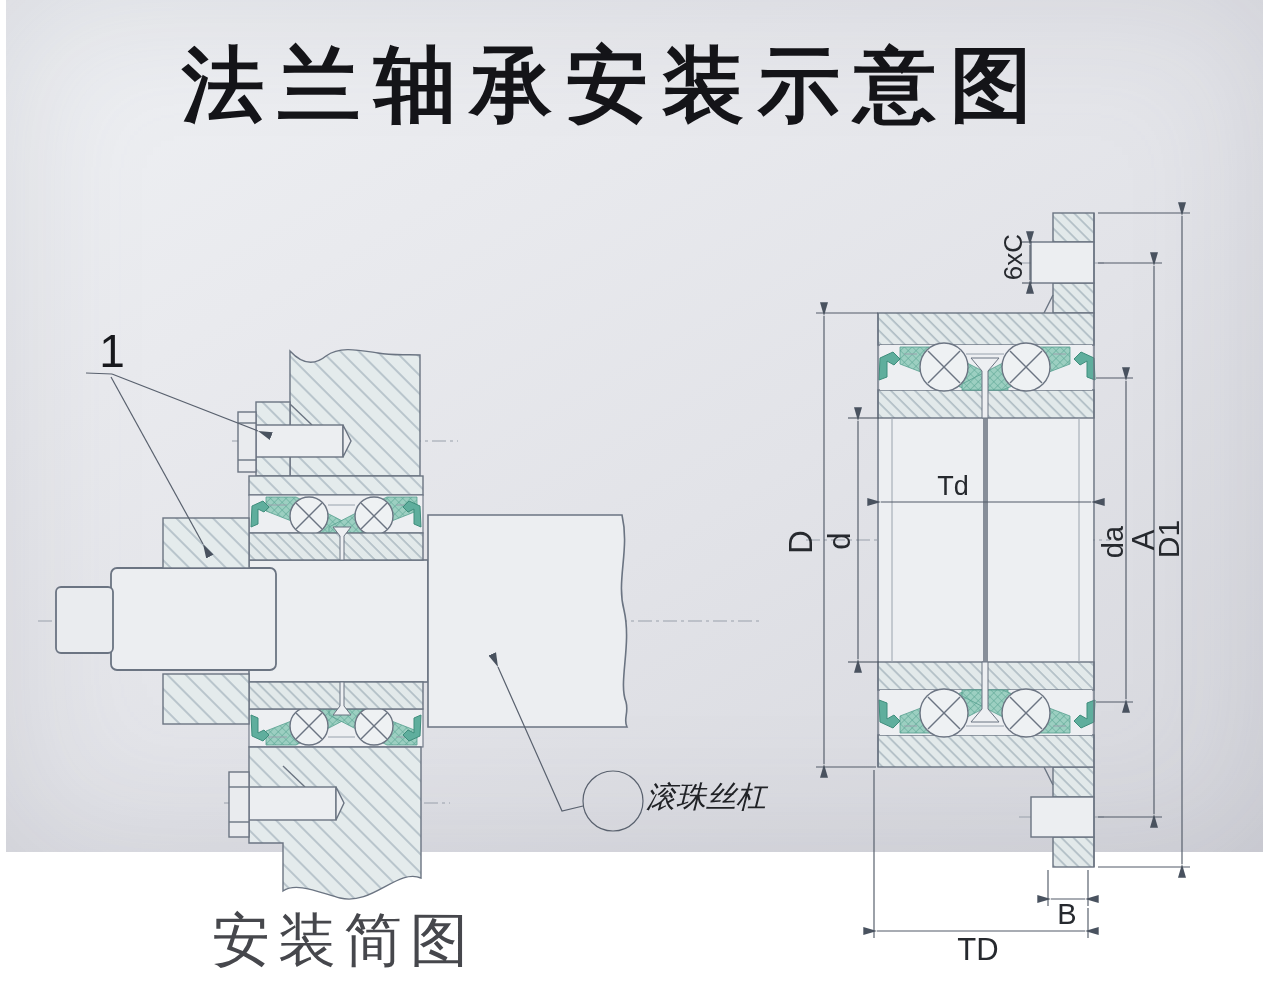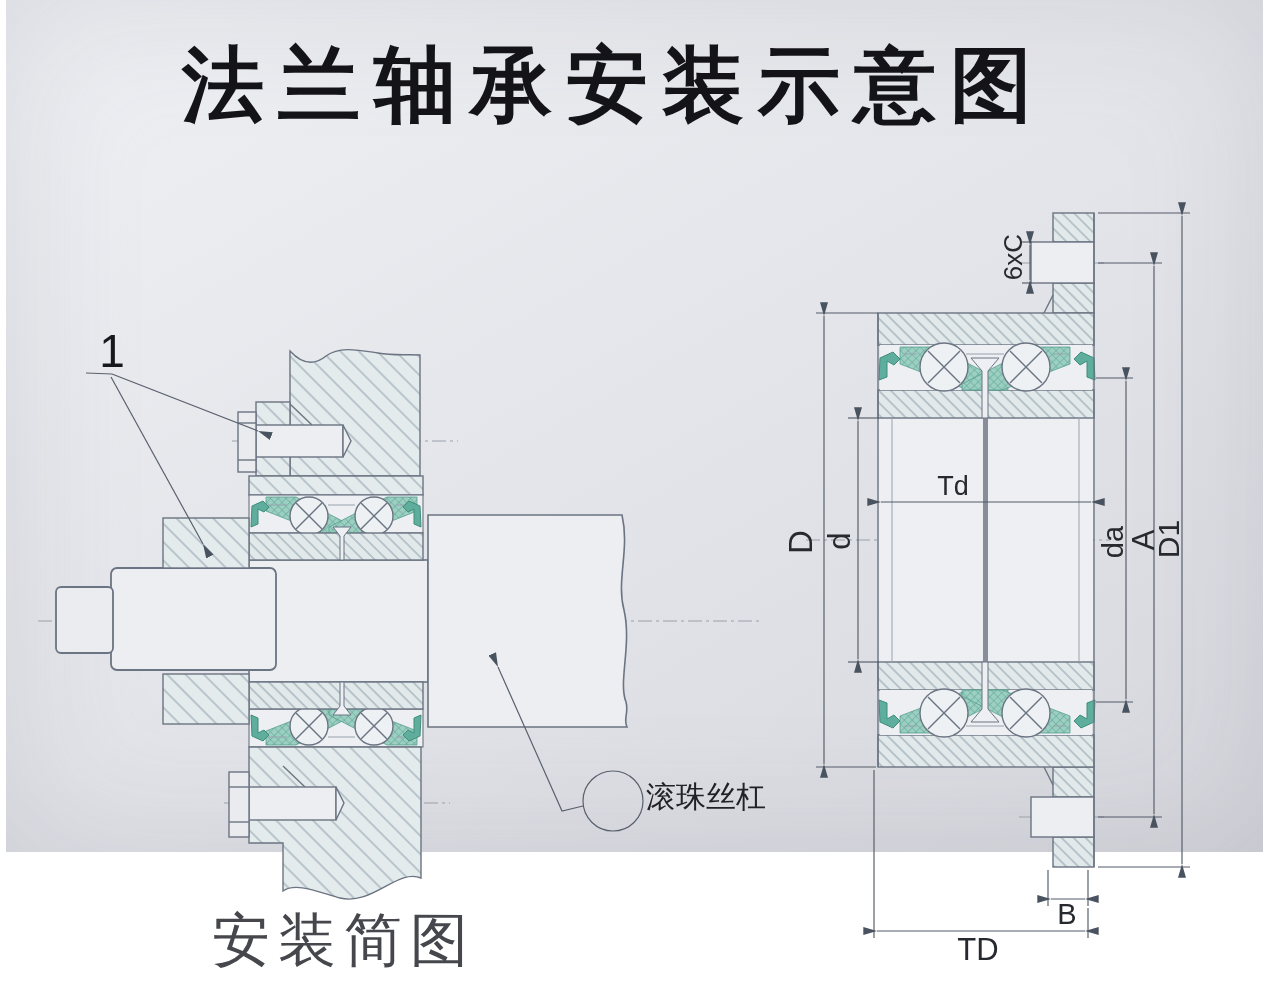--- a/index.html
+++ b/index.html
@@ -262,21 +262,21 @@
       <line x1="1082" y1="908" x2="1082" y2="938"></line>
       <line x1="871" y1="931" x2="1079" y2="931" marker-start="url(#arr)" marker-end="url(#arr)"></line>
     </g>
   </g>
 </svg>
 
 <div id="title" class="lbl cjk" style="left:608px;top:86px;">法兰轴承安装示意图</div>
 
 <div id="part1" class="lbl" style="left:106px;top:351px;">1</div>
 
-<div id="ballscrew" class="lbl cjk" style="left:700px;top:797px;">滚珠丝杠</div>
+<div id="ballscrew" class="lbl cjk" style="left:700px;top:797px;font-style:italic;">滚珠丝杠</div>
 
 <div id="caption" class="lbl cjk" style="left:338px;top:941px;">安装简图</div>
 
 <div class="lbl dim rot" style="left:1007px;top:257px;font-size:26px;">6xC</div>
 
 <div class="lbl dim" style="left:947px;top:486px;font-size:27px;">Td</div>
 
 <div class="lbl dim rot" style="left:794px;top:542px;font-size:33px;">D</div>
 
 <div class="lbl dim rot" style="left:833px;top:541px;font-size:31px;">d</div>

